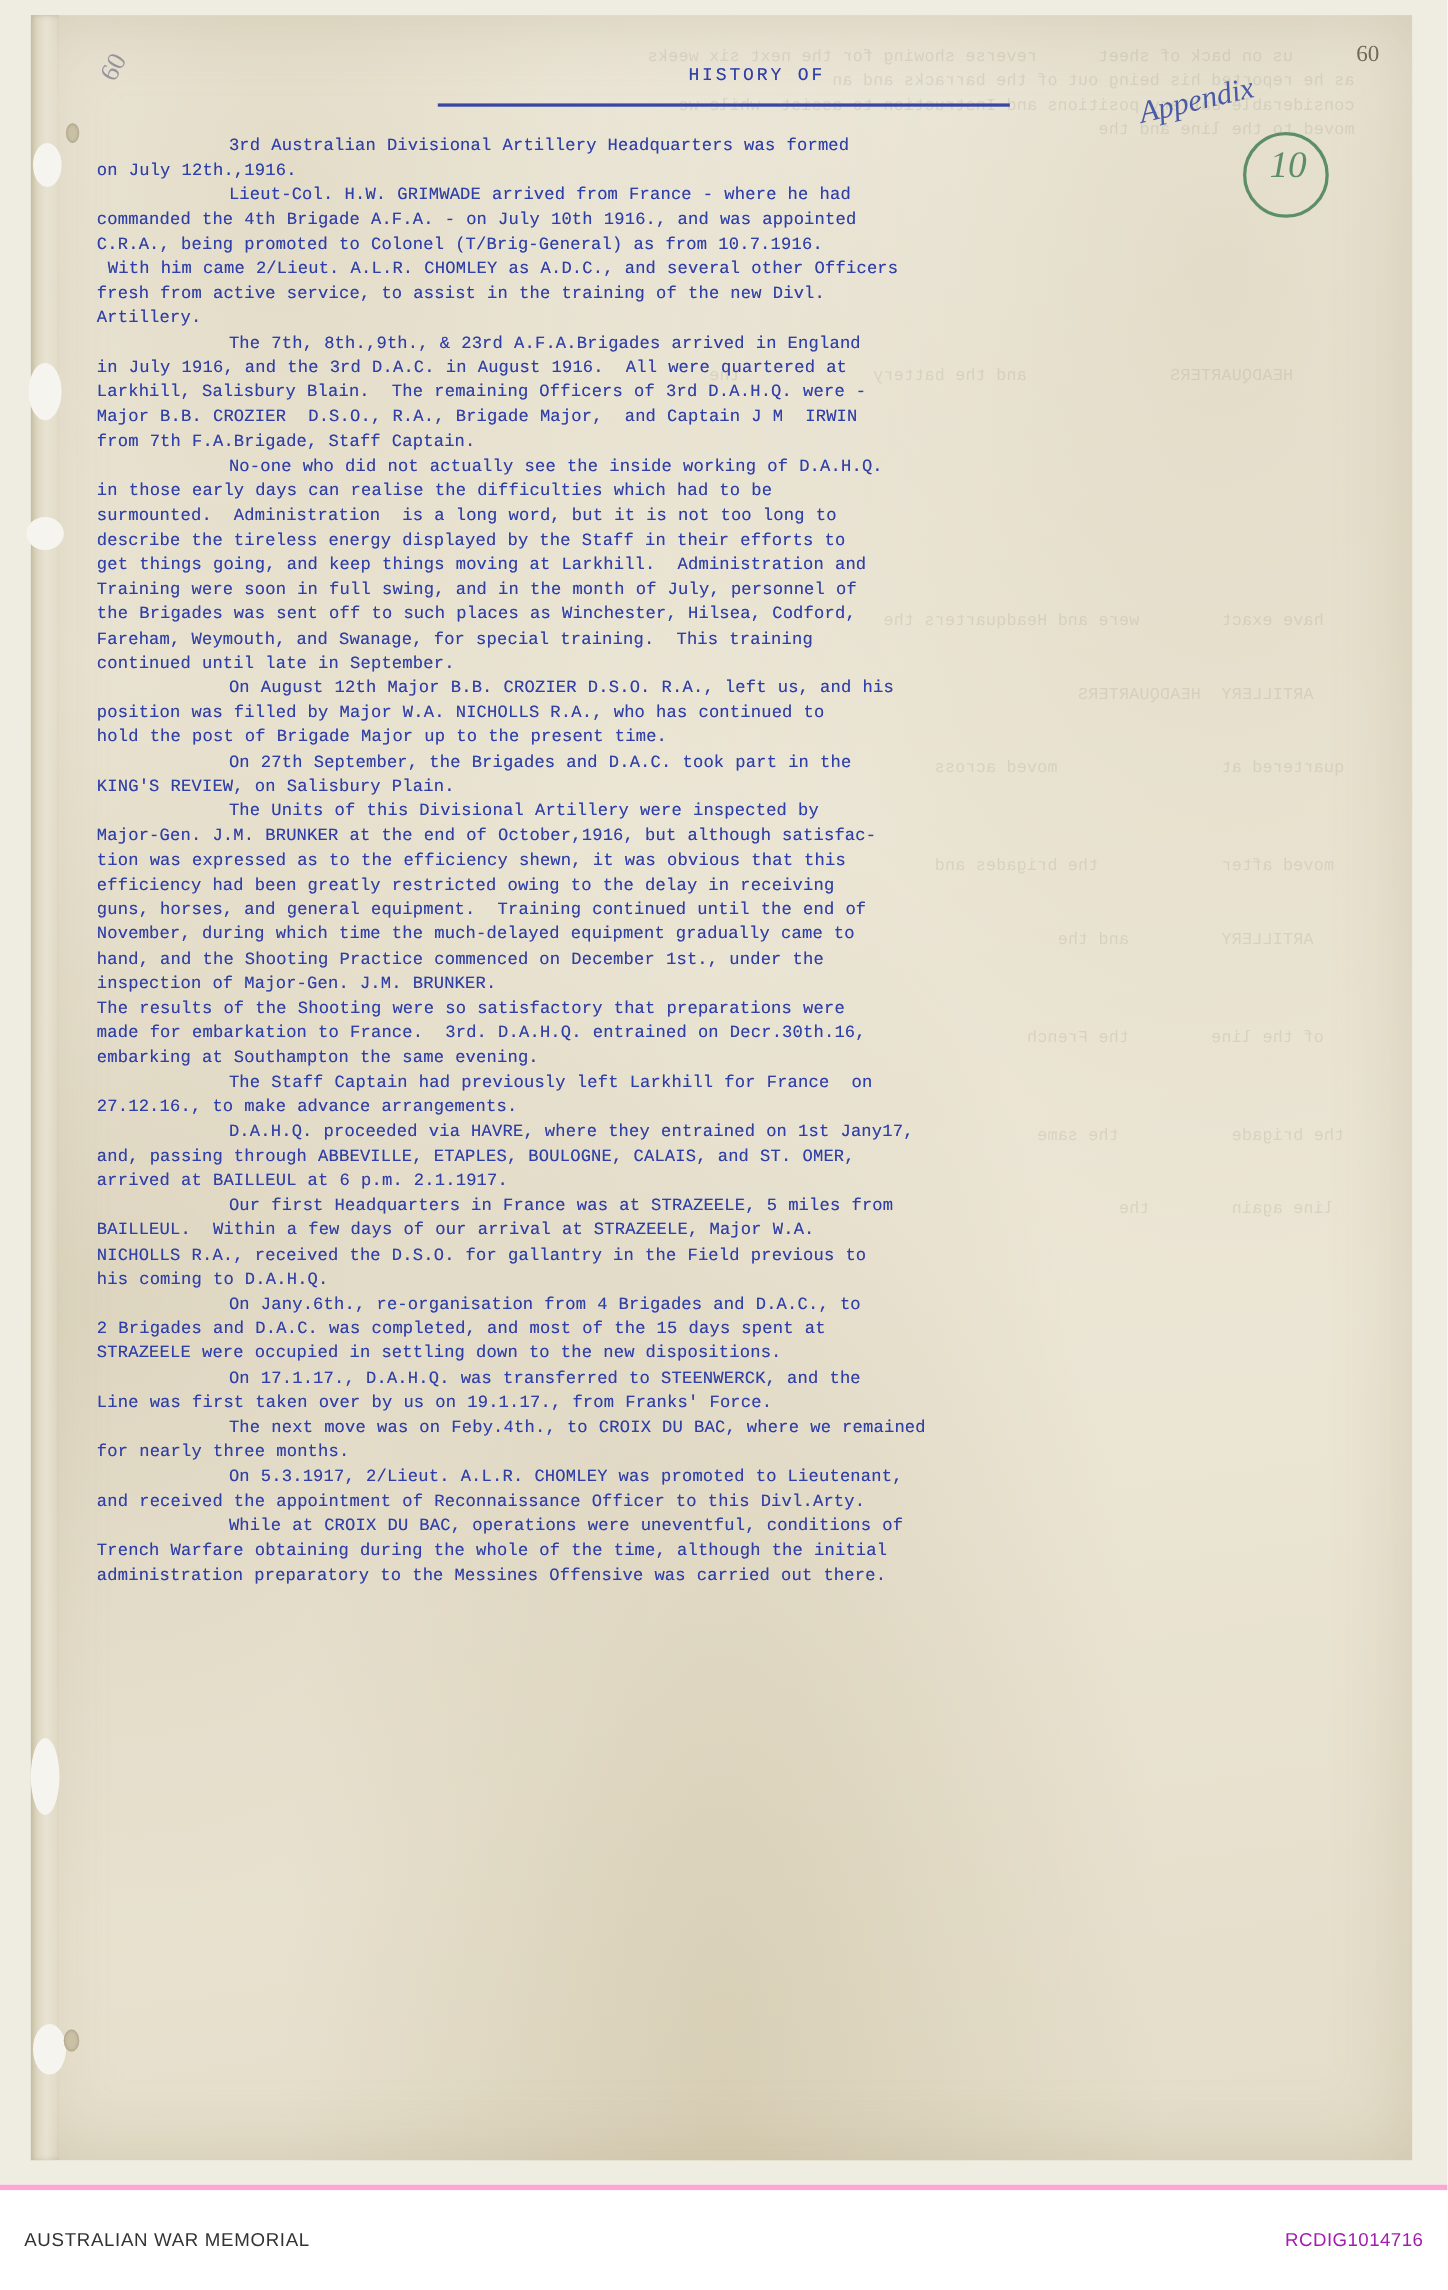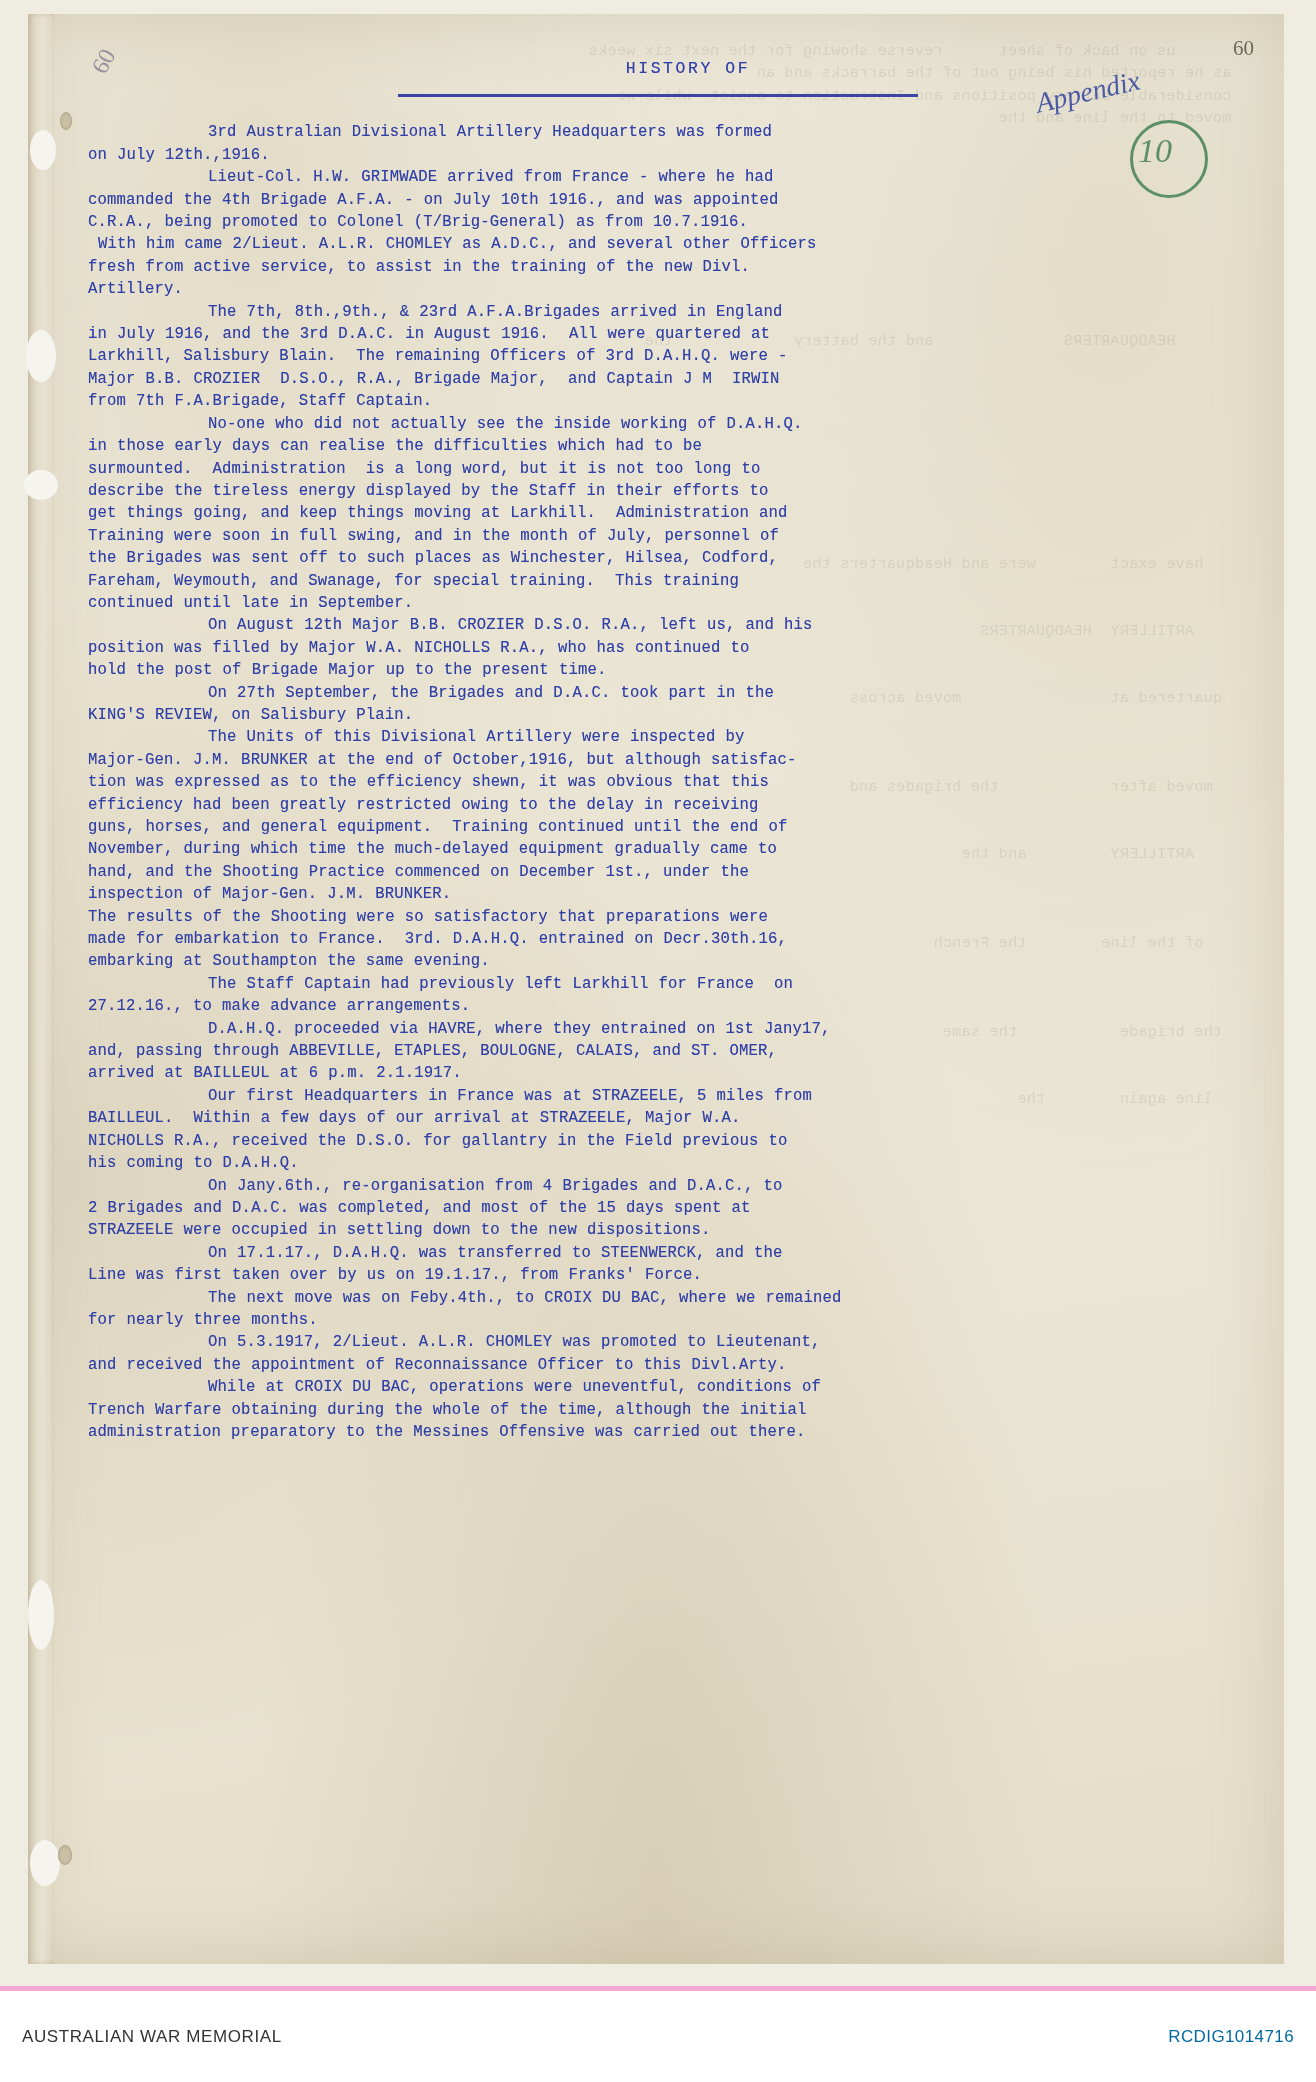--- a/index.html
+++ b/index.html
@@ -150,20 +150,21 @@
     width: 72px;
     height: 72px;
     border: 3px solid #5d8f66;
     border-radius: 50%;
   }
   #appendix-num {
     position: absolute;
     right: 112px;
     top: 132px;
     width: 66px;
+    text-align: center;
     font-family: "Liberation Serif", serif;
     font-style: italic;
     font-size: 34px;
     color: #5d8f66;
   }
   #corner-scrawl {
     position: absolute;
     left: 92px;
     top: 48px;
     font-family: "Liberation Serif", serif;
@@ -190,21 +191,21 @@
     font-size: 17px;
     letter-spacing: 0.6px;
     color: #333333;
   }
   #footer-right {
     position: absolute;
     right: 22px;
     top: 36px;
     font-size: 17px;
     letter-spacing: 0.4px;
-    color: #0369a1;
+    color: #a21caf;
   }
 </style>
 </head>
 <body>
 
 <div id="scan">
 
   <div id="paper"></div>
 
   <div id="tear-left" class="tear"></div>

